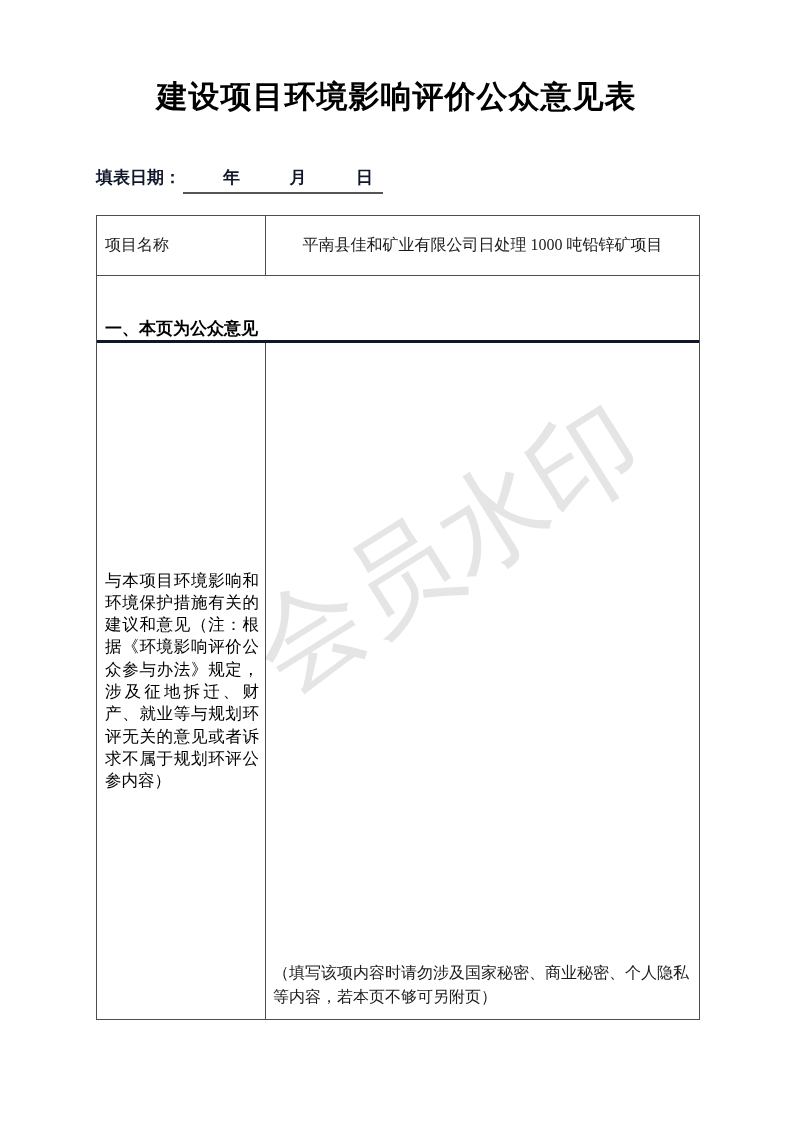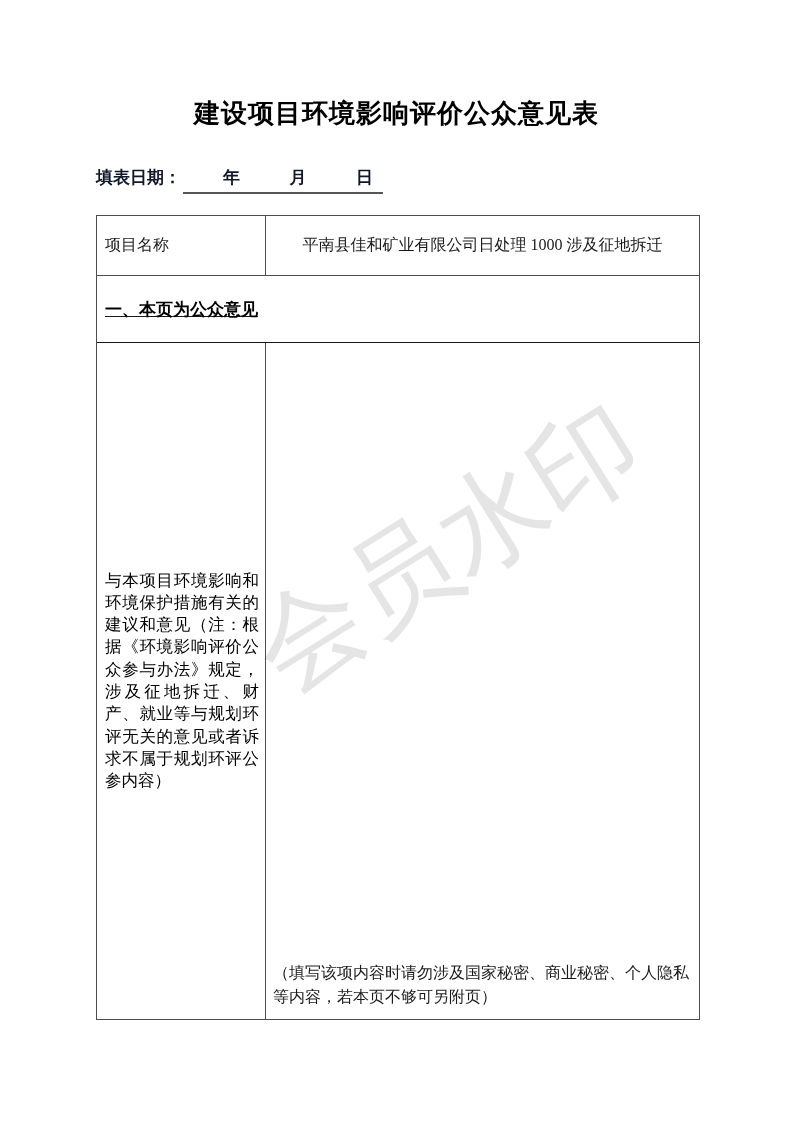--- a/index.html
+++ b/index.html
@@ -24,24 +24,24 @@
     white-space: nowrap;
     color: #e5e5e5;
     transform: rotate(-32deg);
     transform-origin: center center;
     z-index: 0;
     user-select: none;
   }
   .content { position: relative; z-index: 1; }
   .title {
     margin: 0;
-    padding-top: 96px;
+    padding-top: 76px;
     text-align: center;
     font-family: "Liberation Sans", sans-serif;
-    font-size: 26px;
+    font-size: 31px;
     font-weight: bold;
     letter-spacing: 1px;
     color: #000;
   }
   .date-row {
     position: absolute;
     left: 96px;
     top: 166px;
     font-size: 17px;
     font-weight: bold;
@@ -62,21 +62,21 @@
     position: absolute;
     left: 96px;
     top: 215px;
     width: 602px;
     border: 1px solid #4d4d4d;
     background: transparent;
     font-size: 16px;
   }
   .t-row { display: flex; box-sizing: border-box; }
   .row-project { height: 60px; border-bottom: 1px solid #4d4d4d; }
-  .row-section { height: 67px; border-bottom: 1px solid #0f172a; align-items: center; text-decoration: underline; }
+  .row-section { height: 67px; border-bottom: 3px solid #0f172a; align-items: flex-end; }
   .row-opinion { height: 676px; }
   .cell-left {
     width: 169px;
     box-sizing: border-box;
     border-right: 1px solid #4d4d4d;
     display: flex;
     align-items: center;
     padding: 6px 6px 6px 8px;
   }
   .cell-right {
@@ -133,21 +133,21 @@
         </span>
     </div>
 
     <div class="form-table">
 
       <div class="t-row row-project">
         <div class="cell-left">
           <span class="project-label">项目名称</span>
         </div>
         <div class="cell-right">
-          <span class="project-value">平南县佳和矿业有限公司日处理 1000 涉及征地拆迁</span>
+          <span class="project-value">平南县佳和矿业有限公司日处理 1000 吨铅锌矿项目</span>
         </div>
       </div>
 
       <div class="t-row row-section">
         <span class="section-title">一、本页为公众意见</span>
       </div>
 
       <div class="t-row row-opinion">
         <div class="cell-left">
           <div class="opinion-label-text">与本项目环境影响和环境保护措施有关的建议和意见（注：根据《环境影响评价公众参与办法》规定，涉及征地拆迁、财产、就业等与规划环评无关的意见或者诉求不属于规划环评公参内容）</div>

